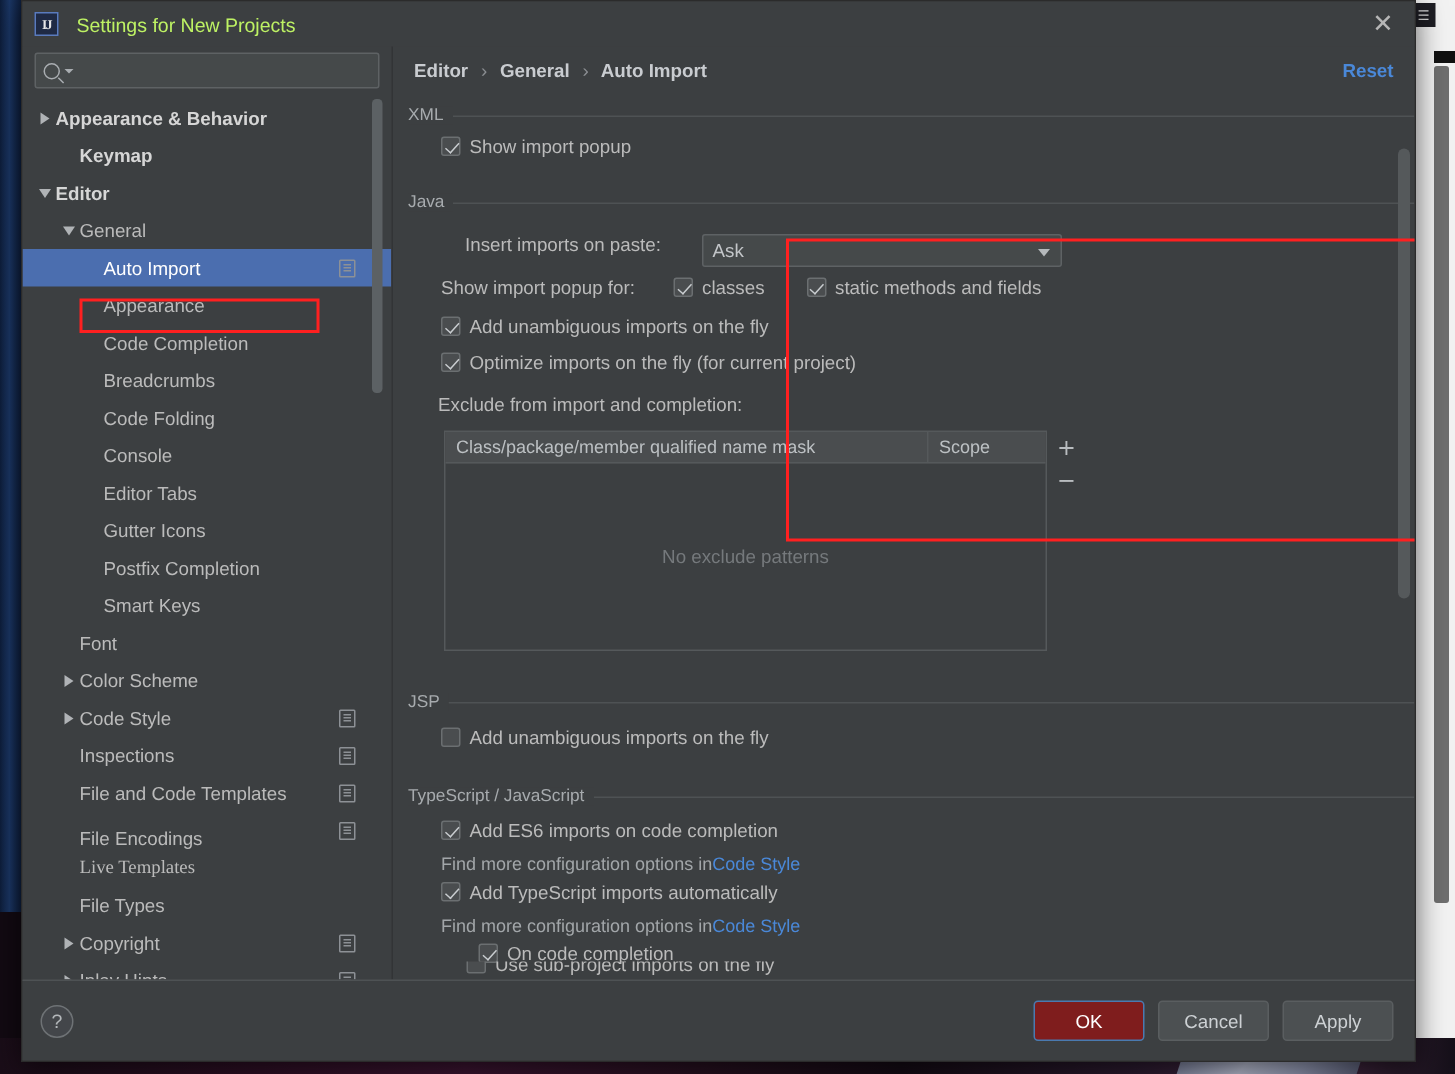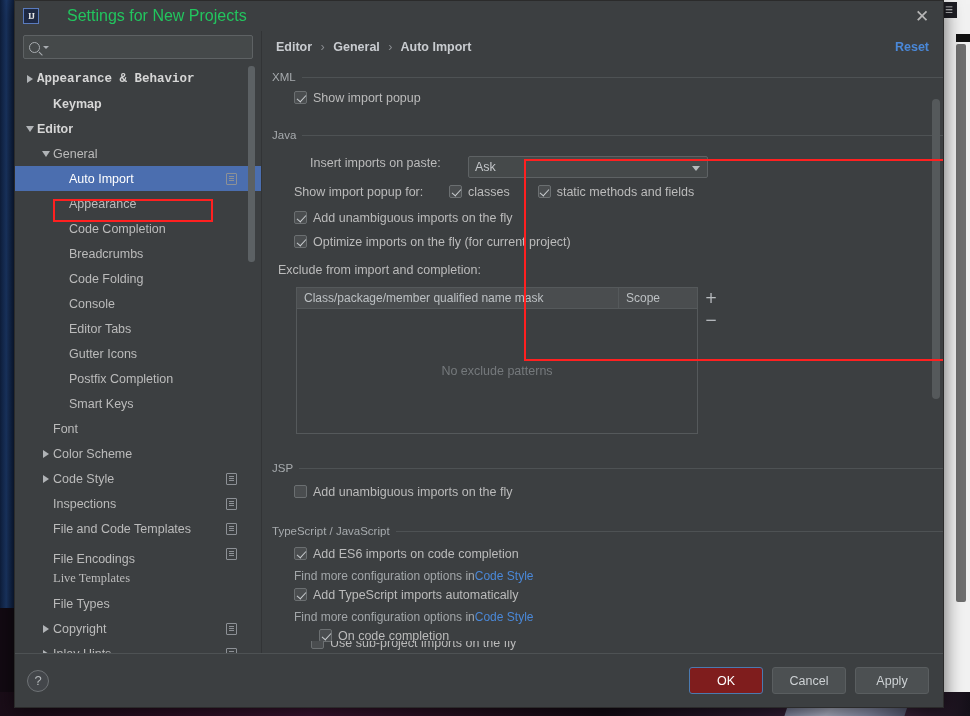--- a/index.html
+++ b/index.html
@@ -74,22 +74,22 @@
     width: 16px; height: 16px; flex: 0 0 16px;
     background: #1f2a44;
     border: 1px solid #5a7bbd;
     color: #e8e8e8;
     font-size: 9px; font-weight: bold;
     line-height: 14px; text-align: center;
     letter-spacing: -1px;
     font-family: "Liberation Serif", serif;
   }
   #title-text {
-    margin-left: 28px;
-    color: #22c55e; font-size: 16px;
+    margin-left: 12px;
+    color: #bef264; font-size: 13px;
     white-space: nowrap;
   }
   #close-btn {
     position: absolute; right: 10px; top: 4px;
     width: 22px; height: 22px;
     color: #b6b6b6; font-size: 17px; line-height: 22px;
     text-align: center; cursor: pointer;
     font-family: "DejaVu Sans", sans-serif;
   }
 
@@ -404,21 +404,21 @@
 
     <div id="sidebar">
       <div id="search-wrap">
         <div id="search-box">
           <span class="mag"></span>
           <span class="mag-caret"></span>
           <input id="search-input" type="text" placeholder="" style="">
         </div>
       </div>
       <div id="tree">
-        <div class="tree-row bold" style="padding-left: 8px; font-family: Liberation Mono, monospace;">
+        <div class="tree-row bold" style="padding-left: 8px;">
             <span class="tw collapsed"></span>
             <span class="tree-label">Appearance &amp; Behavior</span>
           </div>
           <div class="tree-row bold" style="padding-left: 24px;">
             <span class="tw none"></span>
             <span class="tree-label">Keymap</span>
           </div>
           <div class="tree-row bold" style="padding-left: 8px;">
             <span class="tw expanded"></span>
             <span class="tree-label">Editor</span>
@@ -570,21 +570,21 @@
           <div class="row" style="margin-left:24px; margin-top:4px;">
             <span class="cb checked"></span>
             <span class="lbl">Add unambiguous imports on the fly</span>
           </div>
 
           <div class="row" style="margin-left:24px; margin-top:2px;">
             <span class="cb checked"></span>
             <span class="lbl">Optimize imports on the fly (for current project)</span>
           </div>
 
-          <div class="row" style="margin-left:8px; margin-top:6px;">
+          <div class="row" style="margin-left:22px; margin-top:6px;">
             <span class="lbl">Exclude from import and completion:</span>
           </div>
 
           <div style="margin-left:26px; position:relative; width:402px;">
             <div id="excl-table">
               <div id="excl-head">
                 <div class="th c1">Class/package/member qualified name mask</div>
                 <div class="th c2">Scope</div>
               </div>
               <div id="excl-body">

